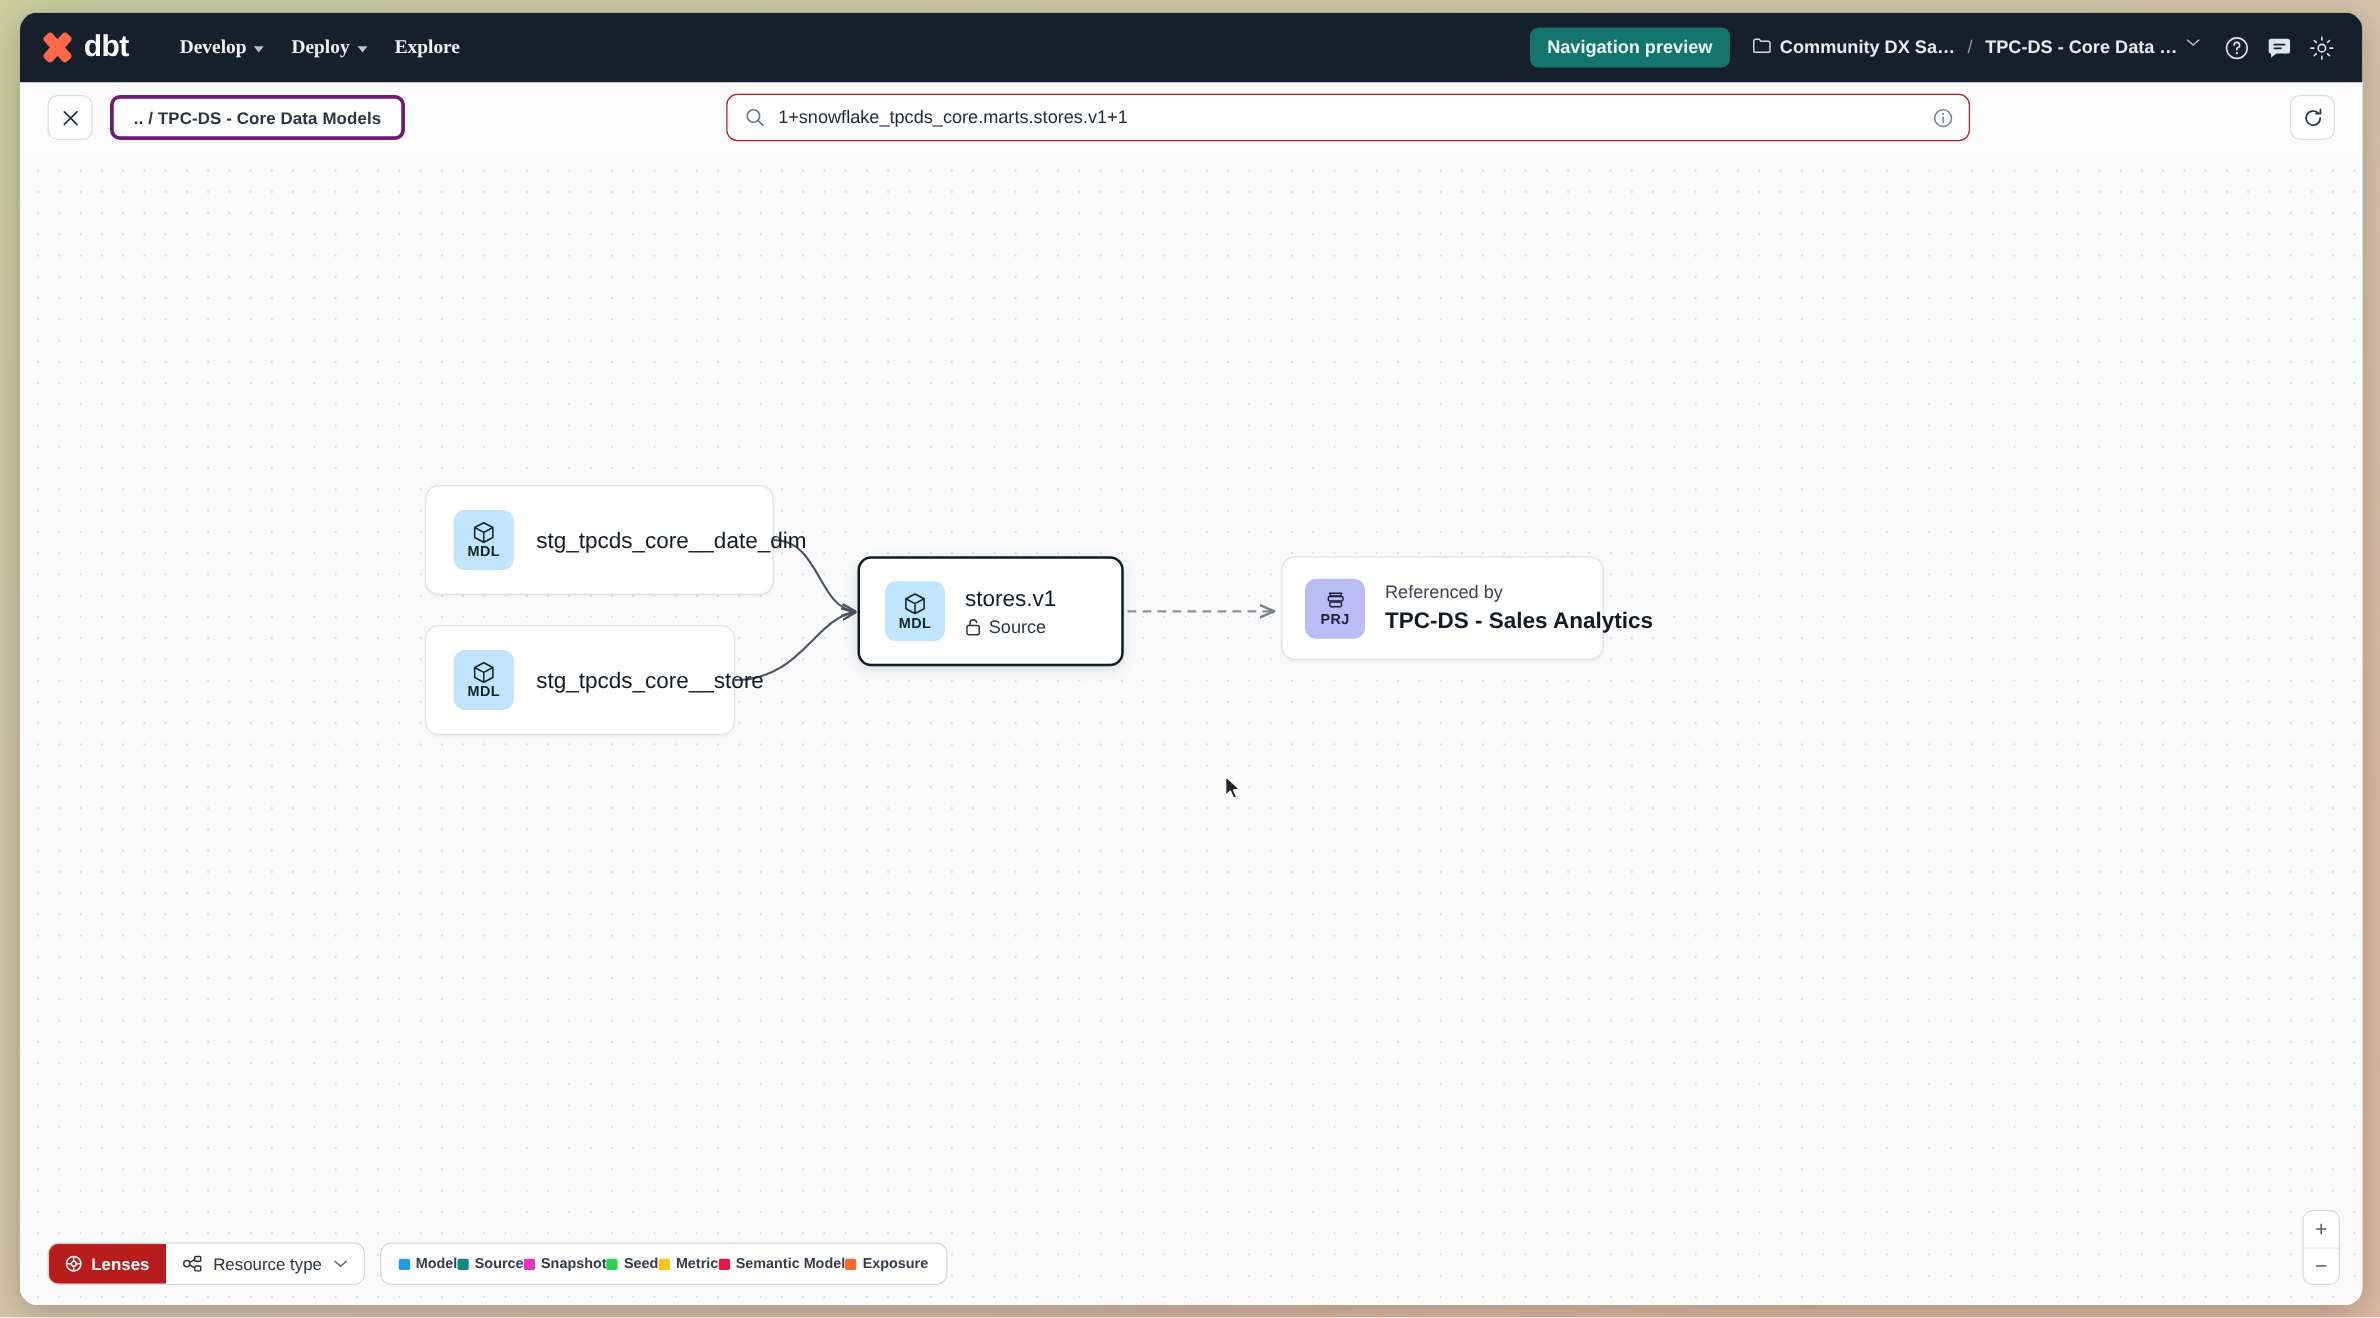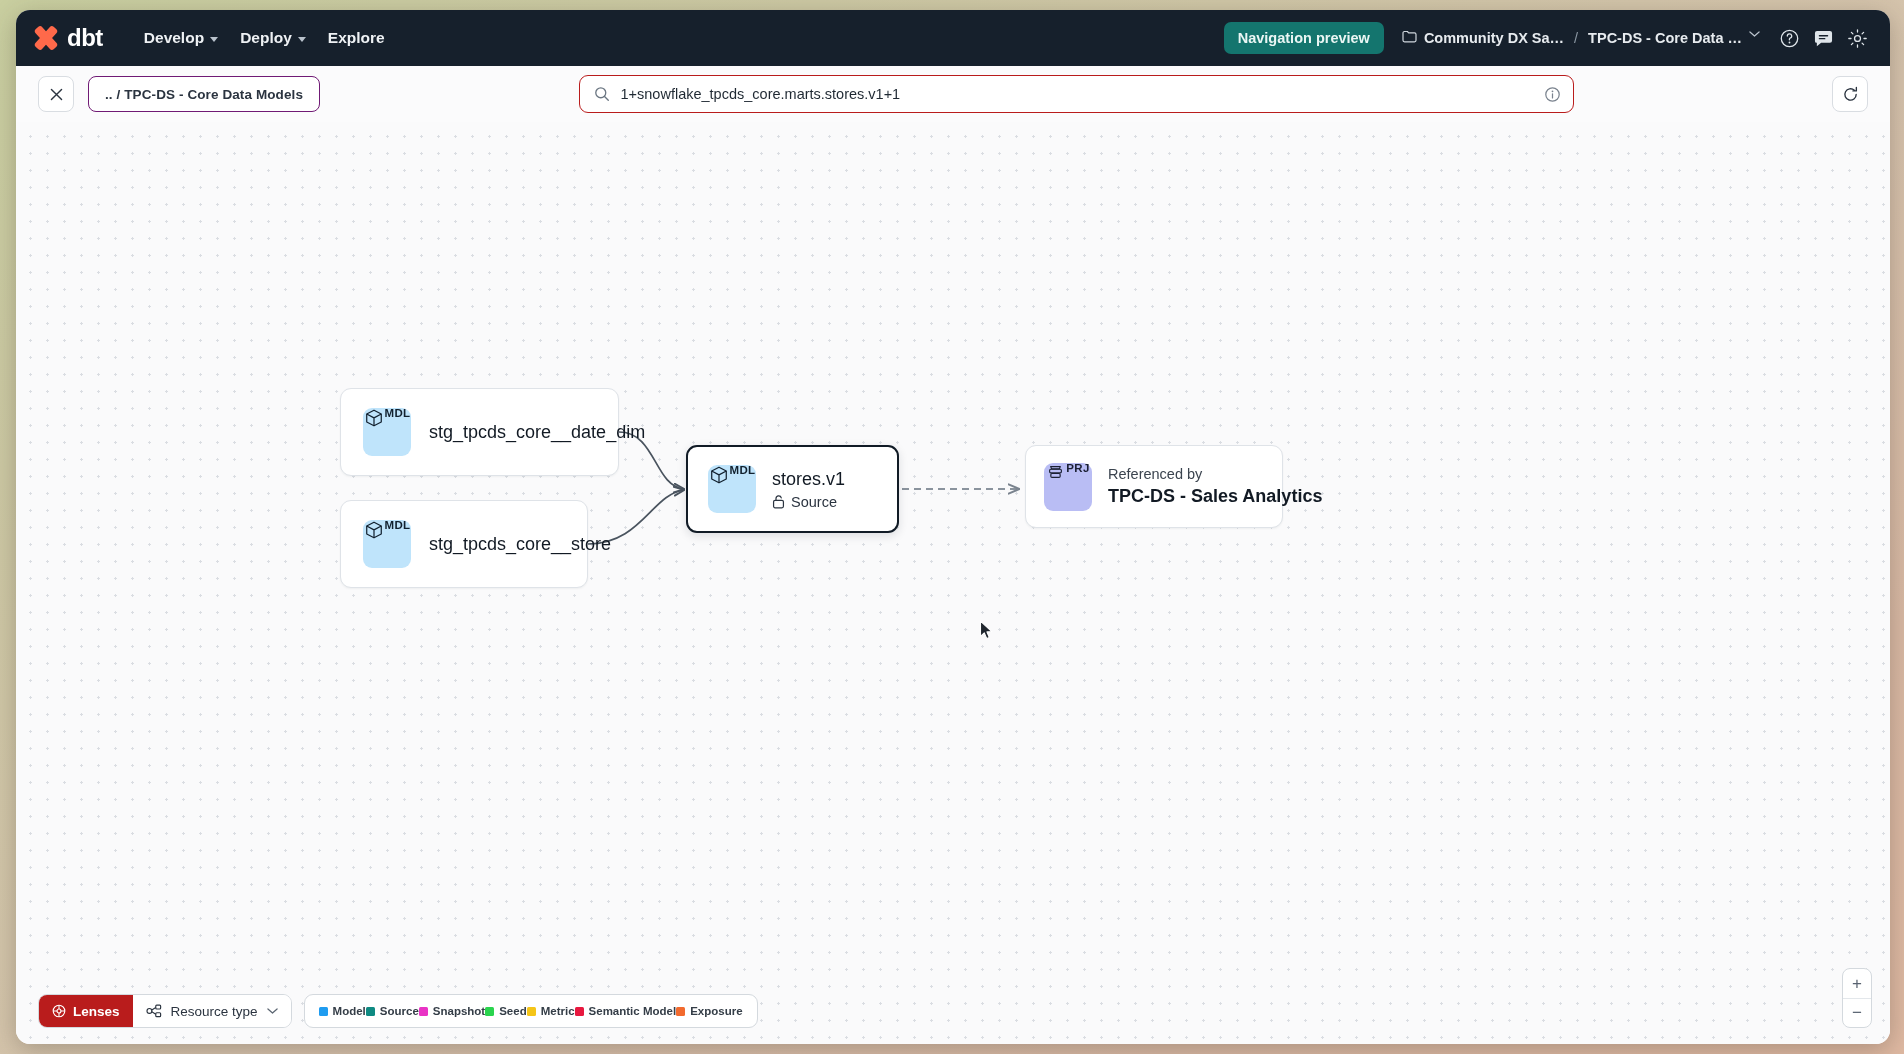--- a/index.html
+++ b/index.html
@@ -56,20 +56,21 @@
   .logo-text { color:#fff; font-size:24px; font-weight:700; letter-spacing:-.5px; line-height:1; }
 
   .nav-item {
     color: #eef1f4;
     font-size: 15.5px;
     font-weight: 700;
     padding: 6px 11px;
     display: flex; align-items: center; gap: 6px;
     border-radius: 6px;
     cursor: pointer;
+    font-family: Liberation Serif, serif;
   }
   .caret {
     width:0;height:0;border-left:4.5px solid transparent;border-right:4.5px solid transparent;
     border-top:5px solid #b9c2cc; margin-top:2px;
   }
   .nav-spacer { flex: 1; }
 
   .nav-pill {
     background:#14756e; color:#eaf6f4; font-size:14.5px; font-weight:700;
     padding:8px 14px; border-radius:7px; cursor:pointer; margin-right:18px;
@@ -92,21 +93,21 @@
     background:#fbfbfc;
     display:flex; align-items:center;
     padding: 0 22px;
     gap: 14px;
   }
   .tb-btn-square {
     width:36px;height:36px;border:1px solid #d9dde2;border-radius:8px;background:#fff;
     display:flex;align-items:center;justify-content:center;cursor:pointer;color:#2b3440;
   }
   .crumb-chip {
-    height:36px;border:1px solid #701a75;border-radius:8px;background:#fff;
+    height:36px;border:3px solid #701a75;border-radius:8px;background:#fff;
     display:flex;align-items:center;padding:0 16px;cursor:pointer;
     font-size:13.5px;font-weight:700;color:#2b3440; letter-spacing:.1px;
   }
 
   .search-wrap { flex:1; display:flex; justify-content:center; }
   .search-box {
     width: 995px; height: 38px;
     border:1px solid #b91c1c; border-radius:9px; background:#fff;
     display:flex; align-items:center; padding: 0 12px 0 14px; gap:11px;
   }
@@ -138,21 +139,21 @@
     gap: 18px;
     box-shadow: 0 1px 2px rgba(20,30,45,.05);
     cursor:pointer;
   }
   .node.selected {
     border:2.4px solid #111b26;
     box-shadow: 0 3px 10px rgba(20,30,45,.13);
   }
   .badge {
     width:48px;height:48px;border-radius:9px;
-    display:flex;flex-direction:row;align-items:flex-start;justify-content:center;
+    display:flex;flex-direction:column;align-items:center;justify-content:center;
     gap:1px; flex:none;
   }
   .badge.mdl { background:#bfe4fb; color:#12212f; }
   .badge.prj { background:#b9bdf4; color:#1b2033; }
   .badge-label { font-size:11.5px; font-weight:700; letter-spacing:.3px; line-height:1; }
   .node-body { display:flex; flex-direction:column; gap:4px; min-width:0; }
   .node-title { font-size:18px; color:#121a24; font-weight:400; white-space:nowrap; }
   .node-title.bold { font-weight:700; }
   .node-sub {
     display:flex; align-items:center; gap:6px;

